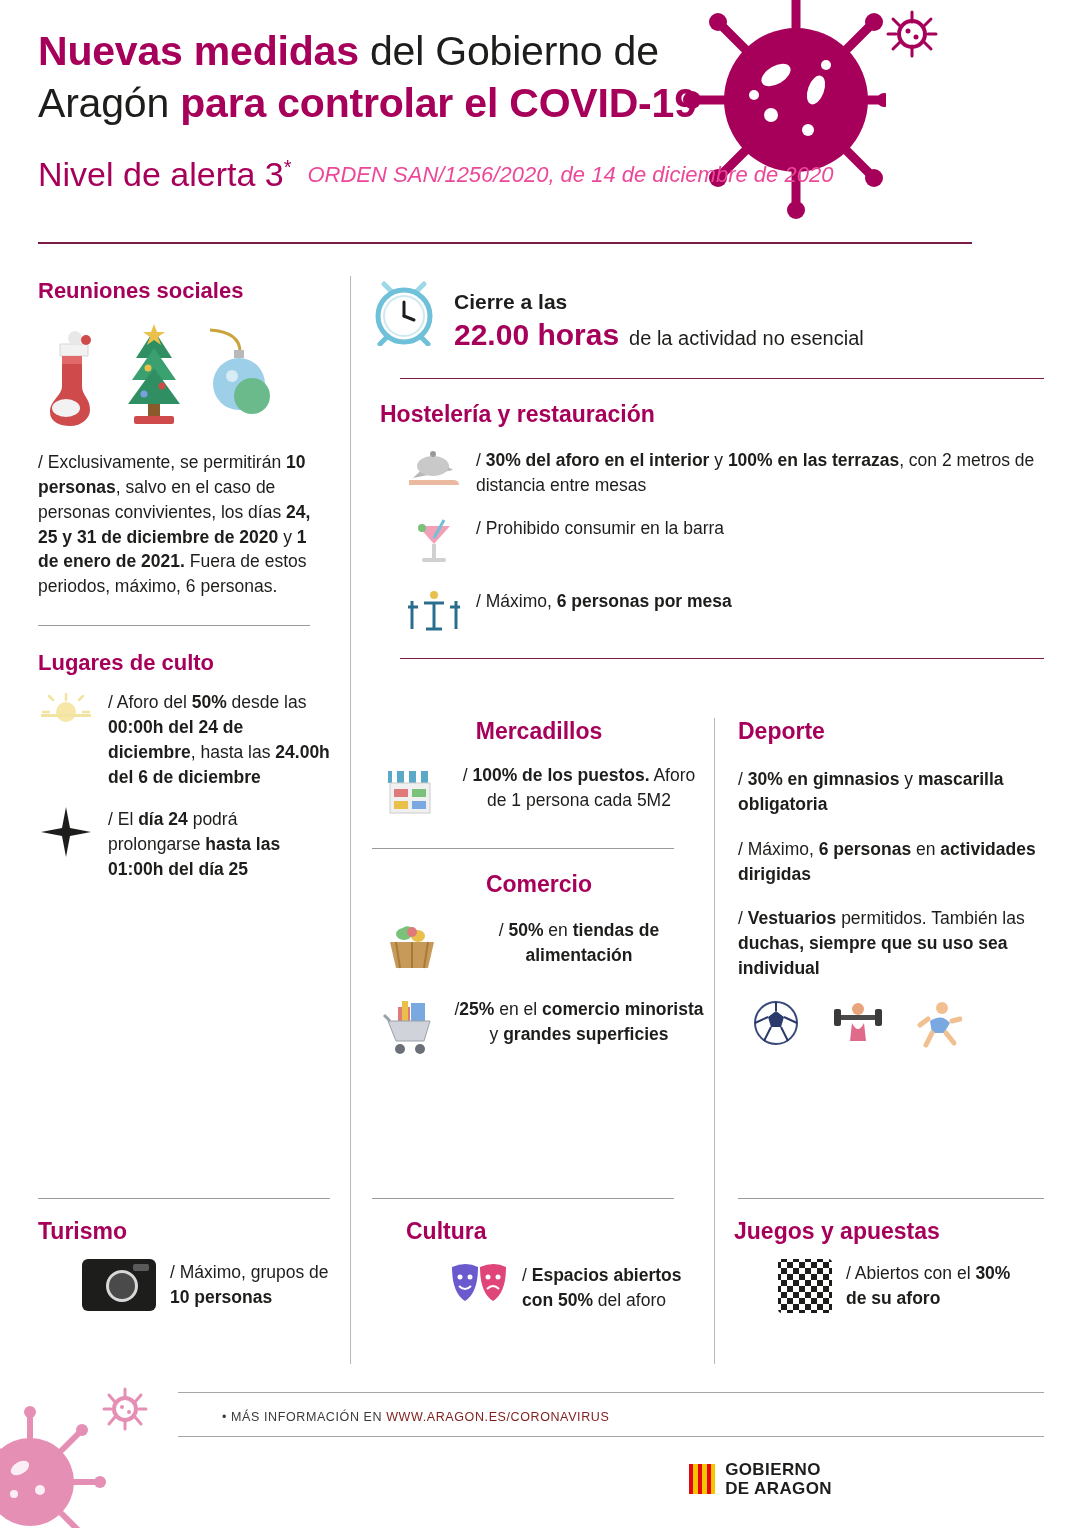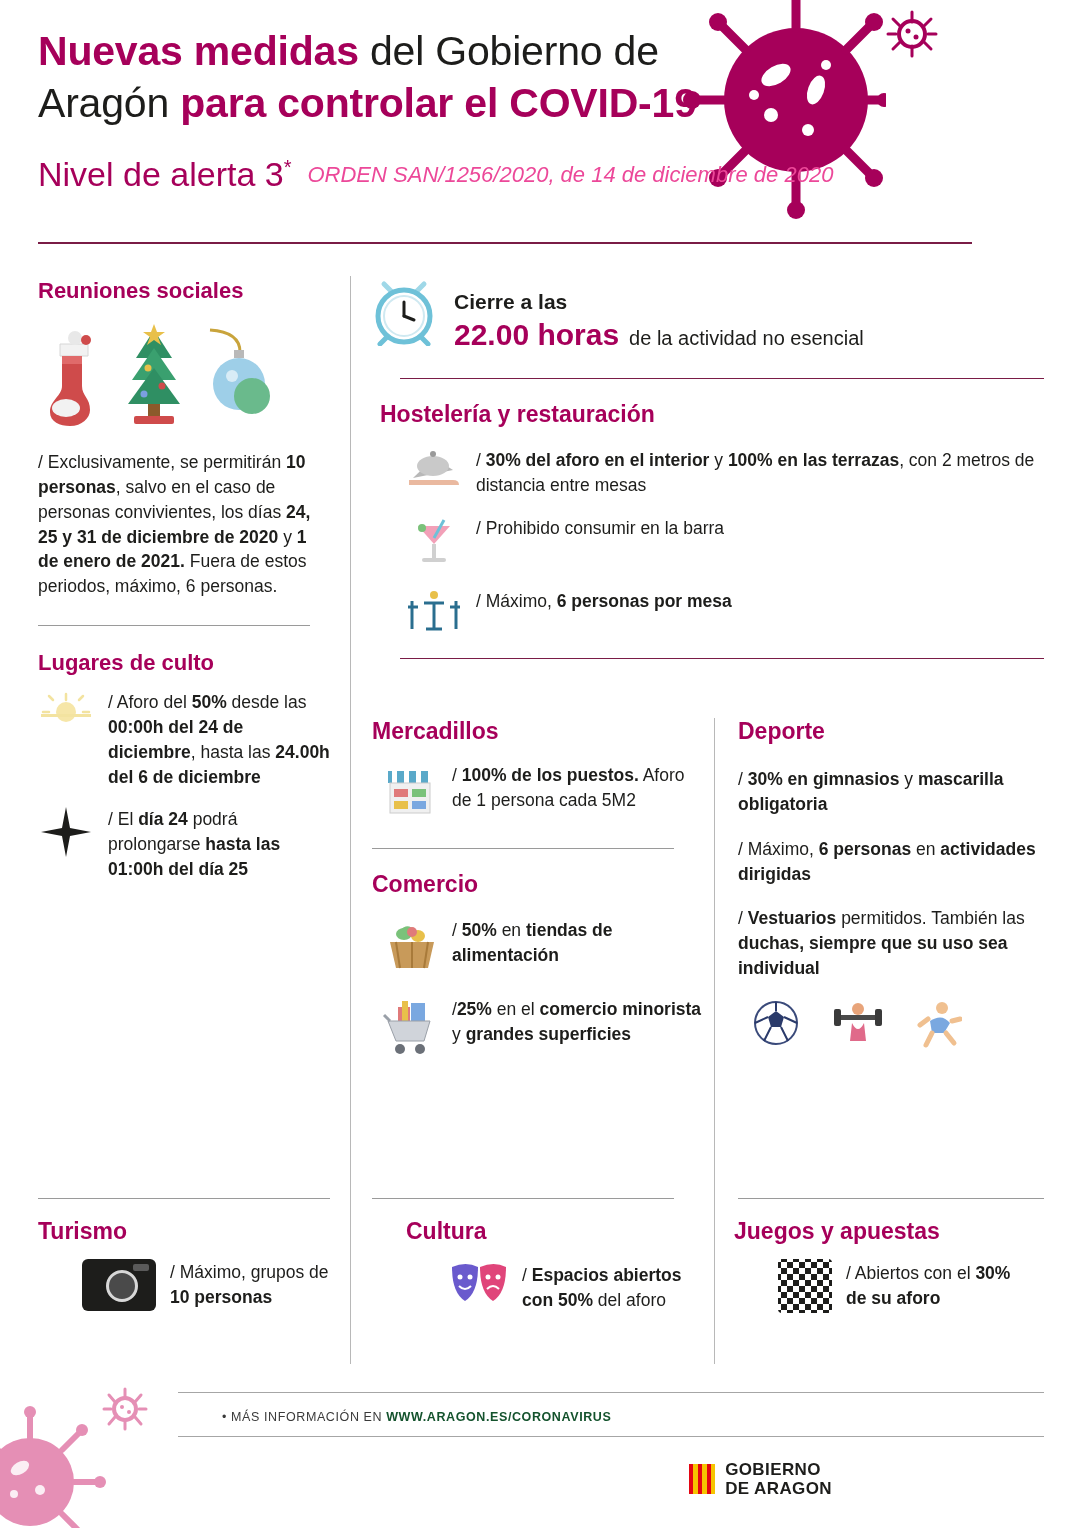--- a/index.html
+++ b/index.html
@@ -189,21 +189,21 @@
     background: #a6a6a6;
   }
   .footer-info {
     position: absolute;
     left: 222px;
     top: 1410px;
     font-size: 12.5px;
     letter-spacing: .6px;
     color: #3a3a3a;
   }
-  .footer-info b { color: #14532d; font-weight: 700; }
+  .footer-info b { color: #7f1d1d; font-weight: 400; }
   .footer-rule2 {
     position: absolute;
     left: 178px;
     top: 1436px;
     width: 866px;
     height: 1px;
     background: #a6a6a6;
   }
   .gov-logo {
     position: absolute;
@@ -459,21 +459,21 @@
             <circle cx="28" cy="6" r="4" fill="#e8c04a"></circle>
           </svg>
         </div>
         <div class="txt">/ Máximo, <b>6 personas por mesa</b></div>
       </div>
     </div>
 
     <div class="divider-h purple" style="margin:10px 0 0 28px; width:644px;"></div>
   </div>
 
-  <div class="col-mid" style="top:718px; width:334px;">
+  <div class="col-mid" style="top:718px; width:334px;text-align:center;">
     <div class="sec-title" style="font-size:23px;">Mercadillos</div>
 
     <div class="item" style="padding-left:10px; margin-top:18px;">
       <div class="ico">
         <svg width="56" height="56" viewBox="0 0 56 56">
           <rect x="6" y="8" width="44" height="12" fill="#5aa9c9"></rect>
           <g fill="#ffffff">
             <rect x="10" y="8" width="5" height="12"></rect>
               <rect x="22" y="8" width="5" height="12"></rect>
             <rect x="34" y="8" width="5" height="12"></rect>

